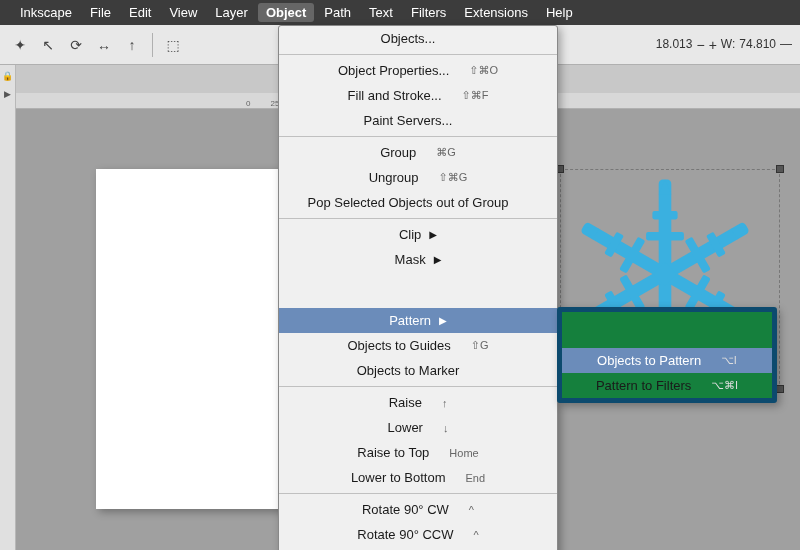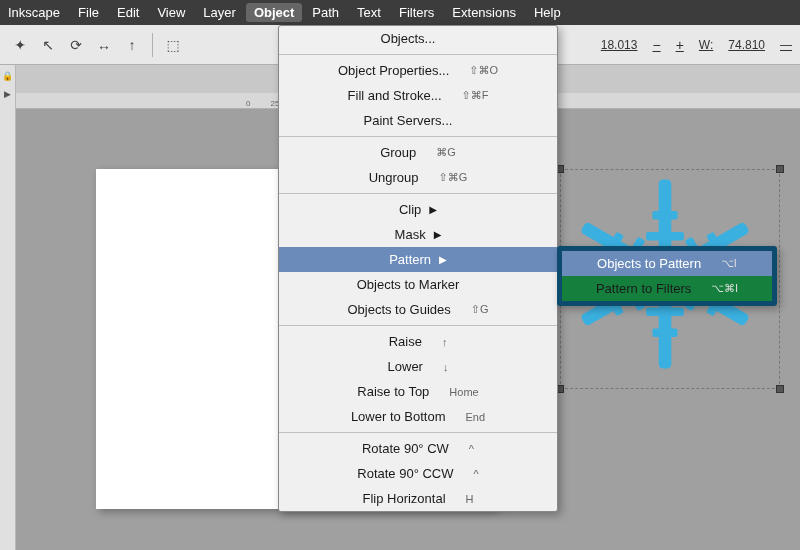--- a/index.html
+++ b/index.html
@@ -13,21 +13,21 @@
       position: relative;
     }
 
     
     .menubar {
       width: 100%;
       height: 25px;
       background: #3c3c3c;
       display: flex;
       align-items: center;
-      padding: 0 0;
+      padding: 0 12px;
       gap: 2px;
       position: relative;
       z-index: 100;
     }
     .menubar-item {
       color: #ffffff;
       padding: 2px 8px;
       border-radius: 3px;
       cursor: pointer;
       font-size: 13px;
@@ -170,20 +170,21 @@
       display: flex;
       align-items: center;
       justify-content: center;
       color: #1a1a1a;
       white-space: nowrap;
       position: relative;
     }
     .menu-item:hover, .menu-item.active {
       background: #6b8cba;
       color: white;
+      margin-top: 36px;
     }
     .menu-item.active {
       background: #6b8cba;
       color: white;
     }
     .menu-separator {
       height: 1px;
       background: #c0c0c0;
       margin: 3px 0;
     }
@@ -232,21 +233,21 @@
 
 <div class="toolbar">
   <div class="toolbar-icon">✦</div>
   <div class="toolbar-icon">↖</div>
   <div class="toolbar-icon">⟳</div>
   <div class="toolbar-icon">↔</div>
   <div class="toolbar-icon">↑</div>
   <div class="toolbar-separator"></div>
   <div class="toolbar-icon">⬚</div>
 
-  <div style="margin-left: auto; display: flex; align-items: center; gap: 15px; font-size: 12px; color: #333; text-decoration: underline;">
+  <div style="margin-left: auto; display: flex; gap: 4px; font-size: 12px; color: #333;">
     <span></span>
     <span>18.013</span>
     <span style="cursor:pointer; font-size:14px;">−</span>
     <span style="cursor:pointer; font-size:14px;">+</span>
     <span>W:</span>
     <span>74.810</span>
     <span> — </span>
   </div>
 </div>
 
@@ -334,20 +335,24 @@
     <span class="menu-shortcut"></span>
   </div>
   <div class="menu-separator"></div>
   <div class="menu-item">
     <span>Group</span>
     <span class="menu-shortcut">⌘G</span>
   </div>
   <div class="menu-item">
     <span>Ungroup</span>
     <span class="menu-shortcut">⇧⌘G</span>
+  </div>
+  <div class="menu-item">
+    <span>Pop Selected Objects out of Group</span>
+    <span class="menu-shortcut"></span>
   </div>
   <div class="menu-separator"></div>
   <div class="menu-item" style="position:relative;">
     <span>Clip</span>
     <span class="menu-arrow">▶</span>
   </div>
   <div class="menu-item">
     <span>Mask</span>
     <span class="menu-arrow">▶</span>
   </div>
@@ -360,27 +365,27 @@
         <span>Objects to Pattern</span>
         <span class="menu-shortcut">⌥I</span>
       </div>
       <div class="menu-item">
         <span>Pattern to Filters</span>
         <span class="menu-shortcut">⌥⌘I</span>
       </div>
     </div>
   </div>
   <div class="menu-item">
+    <span>Objects to Guides</span>
+    <span class="menu-shortcut">⇧G</span>
+  </div>
+  <div class="menu-item">
     <span>Objects to Marker</span>
     <span class="menu-shortcut"></span>
   </div>
-  <div class="menu-item">
-    <span>Objects to Guides</span>
-    <span class="menu-shortcut">⇧G</span>
-  </div>
   <div class="menu-separator"></div>
   <div class="menu-item">
     <span>Raise</span>
     <span class="menu-shortcut">↑</span>
   </div>
   <div class="menu-item">
     <span>Lower</span>
     <span class="menu-shortcut">↓</span>
   </div>
   <div class="menu-item">

